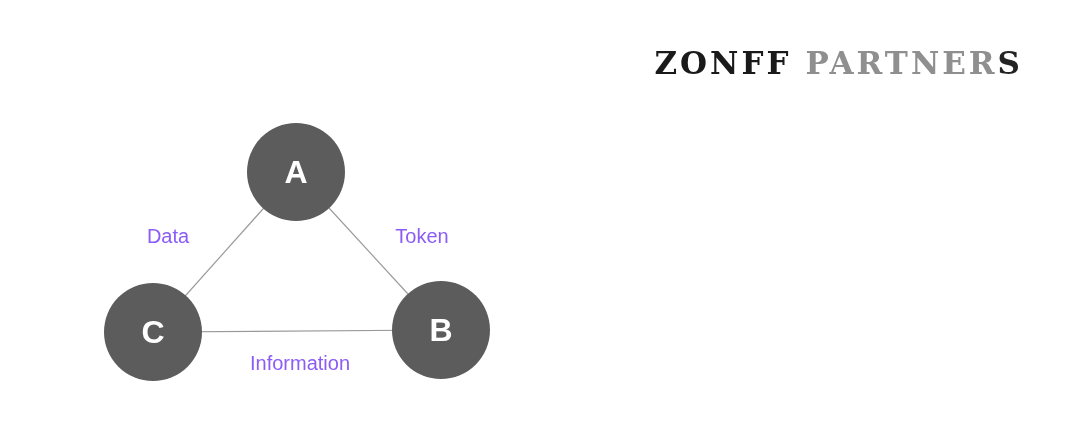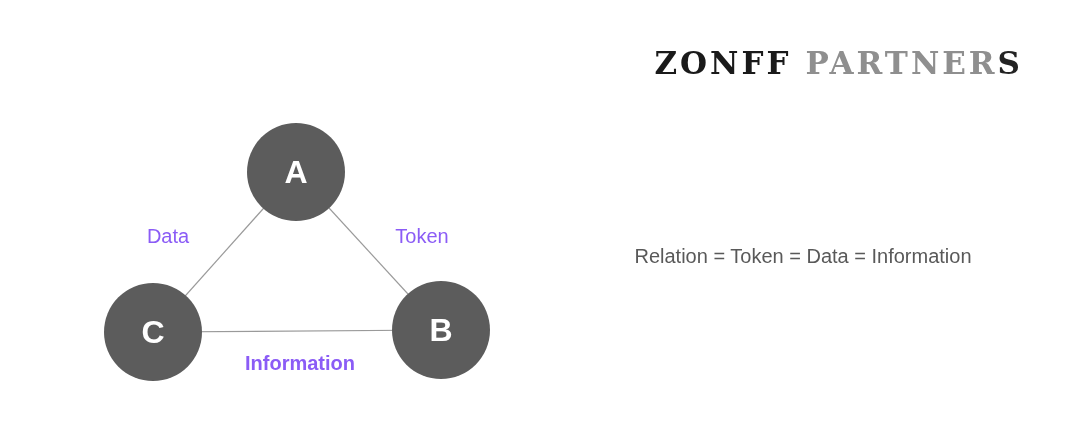--- a/index.html
+++ b/index.html
@@ -65,21 +65,21 @@
   .edge-label {
     position: absolute;
     transform: translate(-50%, -50%);
     color: #8b5cf6;
     font-size: 20px;
     line-height: 1;
     white-space: nowrap;
   }
   .edge-label-data { left: 168px; top: 236px; }
   .edge-label-token { left: 422px; top: 236px; }
-  .edge-label-information { left: 300px; top: 363px; font-weight: bold; }
+  .edge-label-information { left: 300px; top: 363px; }
 
   
   .equation {
     position: absolute;
     left: 803px;
     top: 256px;
     transform: translate(-50%, -50%);
     color: #595959;
     font-size: 20px;
     line-height: 1;
@@ -108,15 +108,14 @@
     <span>B</span>
   </div>
   <div class="node node-c">
     <span>C</span>
   </div>
 
   <div class="edge-label edge-label-data">Data</div>
   <div class="edge-label edge-label-token">Token</div>
   <div class="edge-label edge-label-information">Information</div>
 
-  <div class="equation">Relation = Token = Data = Information</div>
 
 </div>
 
 </body></html>

